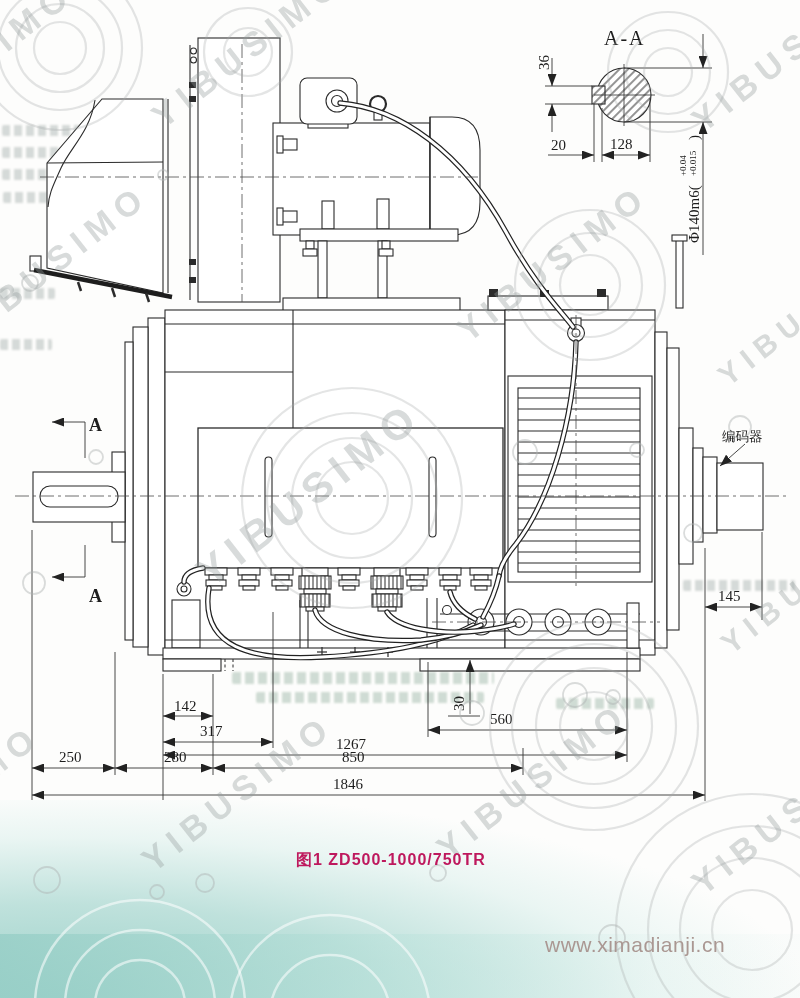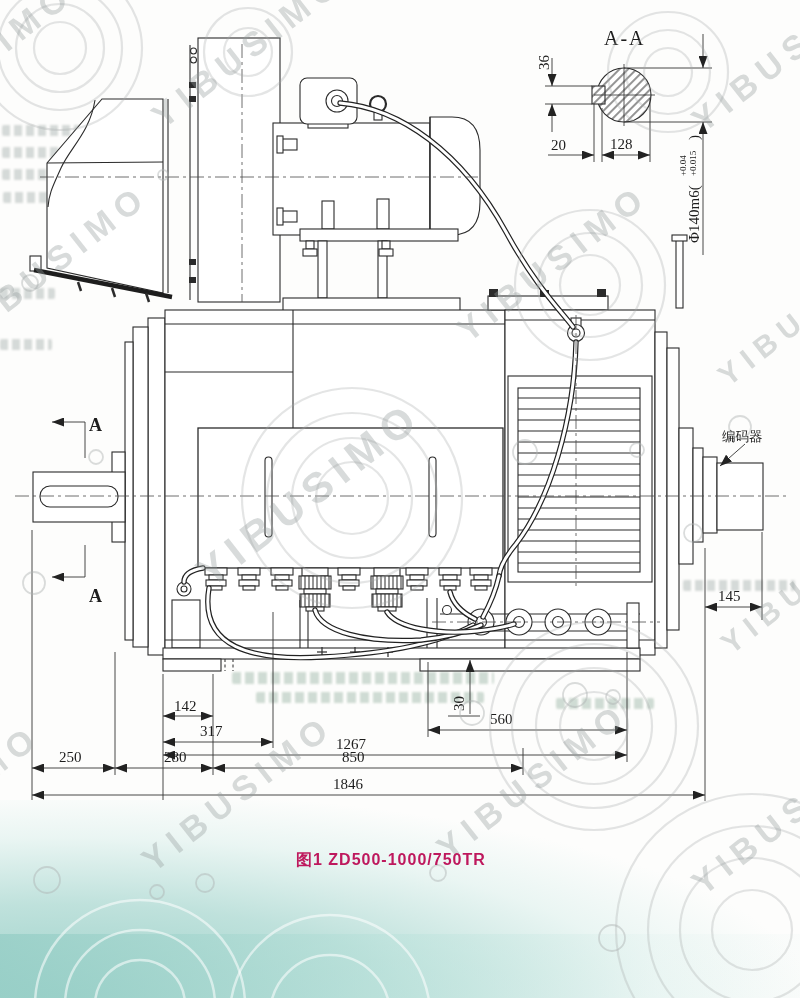--- a/index.html
+++ b/index.html
@@ -427,14 +427,15 @@
       <text class="wmtext wmsm" transform="translate(812,322) rotate(-38)">YIBUSIMO</text>
       <text class="wmtext wmsm" transform="translate(815,590) rotate(-38)">YIBUSIMO</text>
       <text class="wmtext" transform="translate(245,802) rotate(-38)">YIBUSIMO</text>
       <text class="wmtext" transform="translate(-48,812) rotate(-38)">YIBUSIMO</text>
       <text class="wmtext" transform="translate(540,790) rotate(-38)">YIBUSIMO</text>
       <text class="wmtext" transform="translate(795,825) rotate(-38)">YIBUSIMO</text>
     </g>
   </svg>
 
   <div class="caption">图1  ZD500-1000/750TR</div>
+  <div class="url">www.ximadianji.cn</div>
 
 </div>
 
 </body></html>

